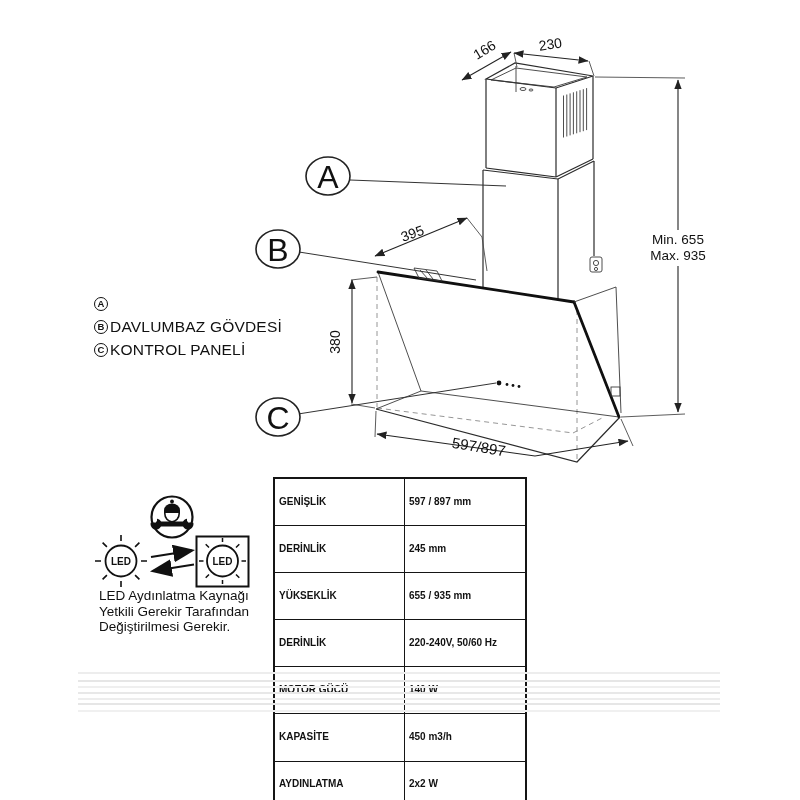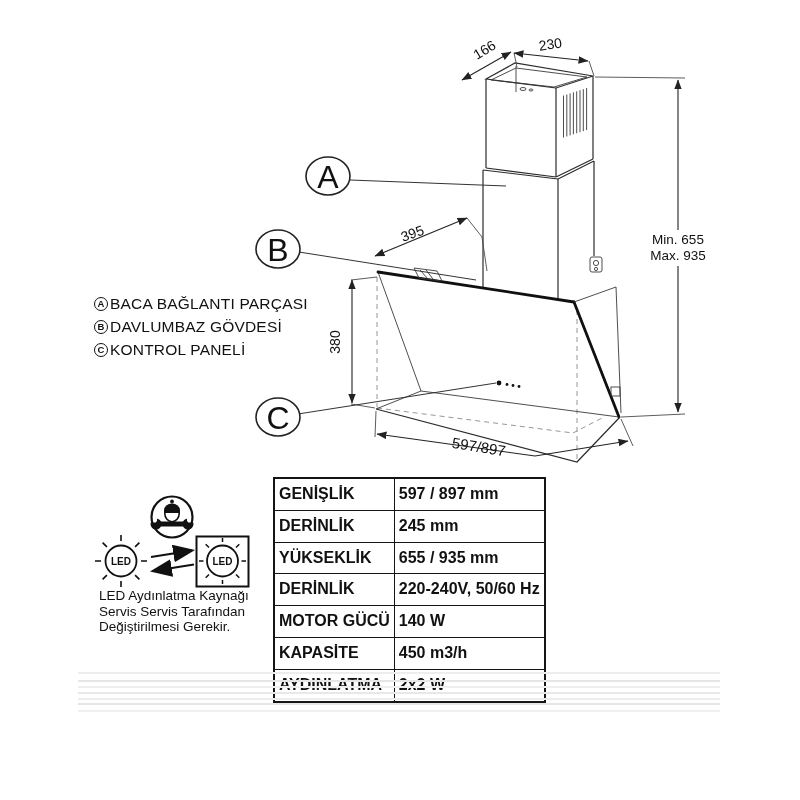--- a/index.html
+++ b/index.html
@@ -23,22 +23,22 @@
 
   .legend{position:absolute;left:94px;top:292px;}
   .legend-row{display:flex;align-items:center;height:23px;}
   .legend-key{width:14px;height:14px;border:1.3px solid #111;border-radius:50%;
               font-size:9.5px;font-weight:bold;display:flex;align-items:center;
               justify-content:center;flex:0 0 auto;margin-right:2px;box-sizing:border-box;}
   .legend-label{font-size:15.5px;letter-spacing:.2px;white-space:nowrap;}
 
   .spec-table{position:absolute;left:273px;top:477px;width:254px;
               border-collapse:collapse;border:2.2px solid #151515;}
-  .spec-table td{border:1.6px solid #151515;font-size:16px;font-weight:bold;
-                 padding:7px 4px;height:14.1px;line-height:1.05;white-space:nowrap;}
+  .spec-table td{border:1.6px solid #151515;font-size:10px;font-weight:bold;
+                 padding:16px 4px;height:14.1px;line-height:1.05;white-space:nowrap;}
   .spec-table td.val{width:112px;}
 
   .led-caption{position:absolute;left:99px;top:588px;font-size:13.5px;font-weight:normal;
                line-height:15.6px;white-space:nowrap;}
 
   .stripes{position:absolute;left:78px;top:670px;width:642px;height:46px;}
   .stripe{position:absolute;left:0;width:100%;height:2px;}
 </style>
 </head>
 <body>
@@ -195,21 +195,20 @@
       <circle cx="222.5" cy="561" r="15.5" class="icon-line" stroke-width="1.8"></circle>
       <text class="led-txt" x="222.5" y="564.5">LED</text>
       <path class="icon-line" stroke-width="1.5" d="M241.5,561 L246,561 M236,547.5 L239.3,544.2 M222.5,542 L222.5,538 M209,547.5 L205.7,544.2
                M203.5,561 L199,561 M209,574.5 L205.7,577.8 M222.5,580 L222.5,584 M236,574.5 L239.3,577.8"></path>
     </g>
   </svg>
 
   <div class="legend">
     <div class="legend-row">
       <span class="legend-key">A</span>
-      <span class="legend-label">BACA BAĞLANTI PARÇASI</span>
     </div>
     <div class="legend-row">
       <span class="legend-key">B</span>
       <span class="legend-label">DAVLUMBAZ GÖVDESİ</span>
     </div>
     <div class="legend-row">
       <span class="legend-key">C</span>
       <span class="legend-label">KONTROL PANELİ</span>
     </div>
   </div>
@@ -242,21 +241,21 @@
       </tr>
       <tr>
         <td>AYDINLATMA</td>
         <td class="val">2x2  W</td>
       </tr>
     </tbody>
   </table>
 
   <div class="led-caption">
     <div>LED Aydınlatma Kaynağı</div>
-    <div>Servis Servis Tarafından</div>
+    <div>Yetkili Gerekir Tarafından</div>
     <div>Değiştirilmesi Gerekir.</div>
   </div>
 
   <div class="stripes">
     <div class="stripe" style="top:2px;background:#ededed;"></div>
     <div class="stripe" style="top:10px;background:#e6e6e6;"></div>
     <div class="stripe" style="top:16px;background:#efefef;"></div>
     <div class="stripe" style="top:22px;background:#e8e8e8;"></div>
     <div class="stripe" style="top:28px;background:#ededed;"></div>
     <div class="stripe" style="top:33px;background:#e6e6e6;"></div>

